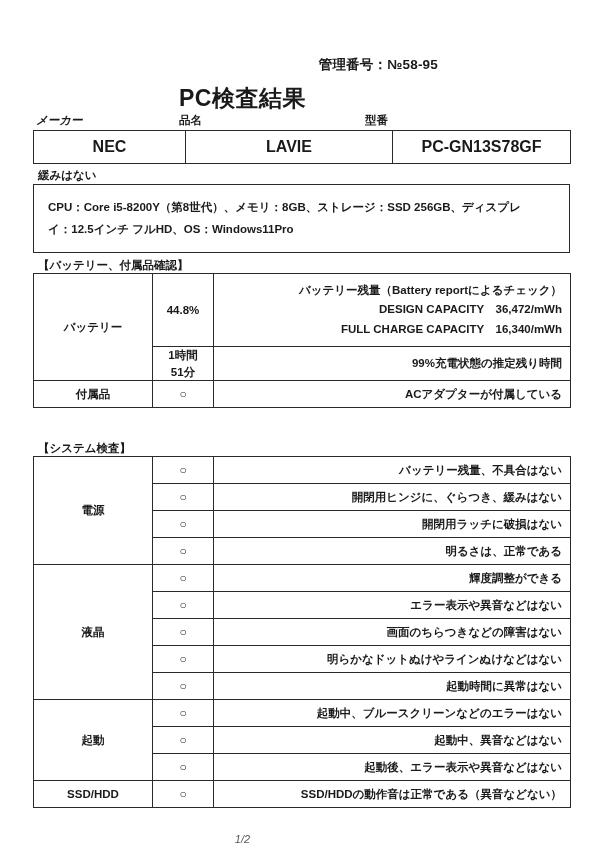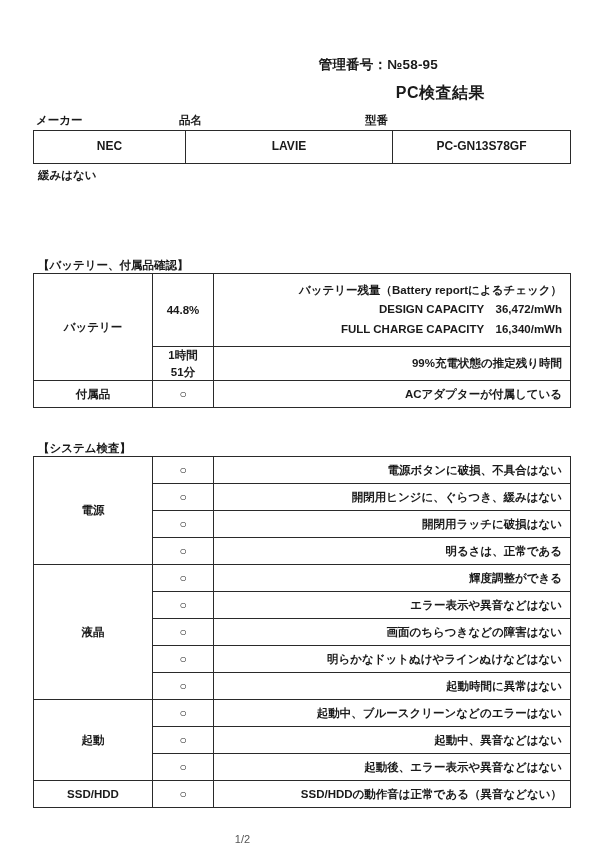--- a/index.html
+++ b/index.html
@@ -34,35 +34,35 @@
     font-weight: bold;
     letter-spacing: 0.2px;
     white-space: nowrap;
   }
 
   
   .doc-title {
     position: absolute;
     left: 0; right: 0;
     top: 83px;
-    text-align: right;
-    font-size: 16px;
+    text-align: center;
+    font-size: 23px;
     font-weight: bold;
     letter-spacing: 0.5px;
   }
 
   
   .caption {
     position: absolute;
     left: 38px;
     font-size: 11.5px;
     font-weight: bold;
     white-space: nowrap;
   }
-  .caption.c-maker { top: 113px; left: 36px; }
+  .caption.c-maker { top: 113px; left: 36px; font-style: italic; }
   .caption.c-model { top: 113px; left: 158px; margin-left: 21px; }
   .caption.c-part  { top: 113px; left: 365px; }
   .caption.c-spec  { top: 168px; }
   .caption.c-batt  { top: 258px; text-align: right; }
   .caption.c-sys   { top: 441px; }
 
   
   table {
     position: absolute;
     left: 33px;
@@ -77,21 +77,21 @@
     padding: 0 8px;
     vertical-align: middle;
     line-height: 1.45;
   }
 
   
   #header-table { top: 130px; }
   #header-table td {
     height: 33px;
     text-align: center;
-    font-size: 12px;
+    font-size: 16px;
     font-weight: bold;
   }
 
   
   #spec-table { top: 184px; }
   #spec-table td {
     height: 68px;
     padding: 6px 14px;
     font-size: 11.5px;
     line-height: 1.85;
@@ -119,20 +119,21 @@
   }
 
   
   .page-no {
     position: absolute;
     left: 0; right: 0;
     top: 833px;
     text-align: center;
     font-size: 11px;
     color: #555;
+    font-style: italic;
   }
 </style>
 </head>
 <body>
 
 <div class="page">
 
   <div class="mgmt-no">管理番号：№58-95</div>
 
   <div class="doc-title">PC検査結果</div>
@@ -150,20 +151,30 @@
     <tbody>
       <tr>
         <td>NEC</td>
         <td>LAVIE</td>
         <td>PC-GN13S78GF</td>
       </tr>
     </tbody>
   </table>
 
   <div class="caption c-spec">緩みはない</div>
+  <table id="spec-table">
+    <tbody>
+      <tr>
+        <td>
+          <div>CPU：Core i5-8200Y（第8世代）、メモリ：8GB、ストレージ：SSD 256GB、ディスプレ</div>
+          <div>イ：12.5インチ フルHD、OS：Windows11Pro</div>
+        </td>
+      </tr>
+    </tbody>
+  </table>
 
   <div class="caption c-batt">【バッテリー、付属品確認】</div>
   <table id="battery-table">
     <colgroup>
       <col style="width:119px">
         <col style="width:61px">
         <col style="width:357px">
     </colgroup>
     <tbody>
       <tr>
@@ -196,21 +207,21 @@
   <table id="system-table">
     <colgroup>
       <col style="width:119px">
         <col style="width:61px">
         <col style="width:357px">
     </colgroup>
     <tbody id="system-rows">
         <tr>
           <td class="cell-center" rowspan="4">電源</td>
           <td class="cell-center"><span class="mark">○</span></td>
-          <td class="cell-left">電源ボタンに破損、不具合はない</td>
+          <td class="cell-left">バッテリー残量、不具合はない</td>
         </tr>
         <tr>
           <td class="cell-center"><span class="mark">○</span></td>
           <td class="cell-left">開閉用ヒンジに、ぐらつき、緩みはない</td>
         </tr>
         <tr>
           <td class="cell-center"><span class="mark">○</span></td>
           <td class="cell-left">開閉用ラッチに破損はない</td>
         </tr>
         <tr>

